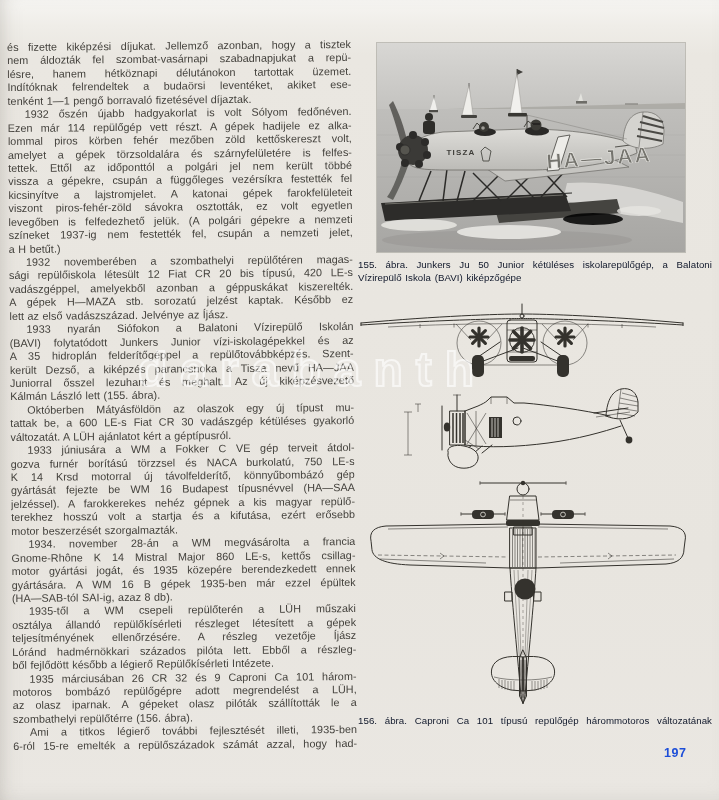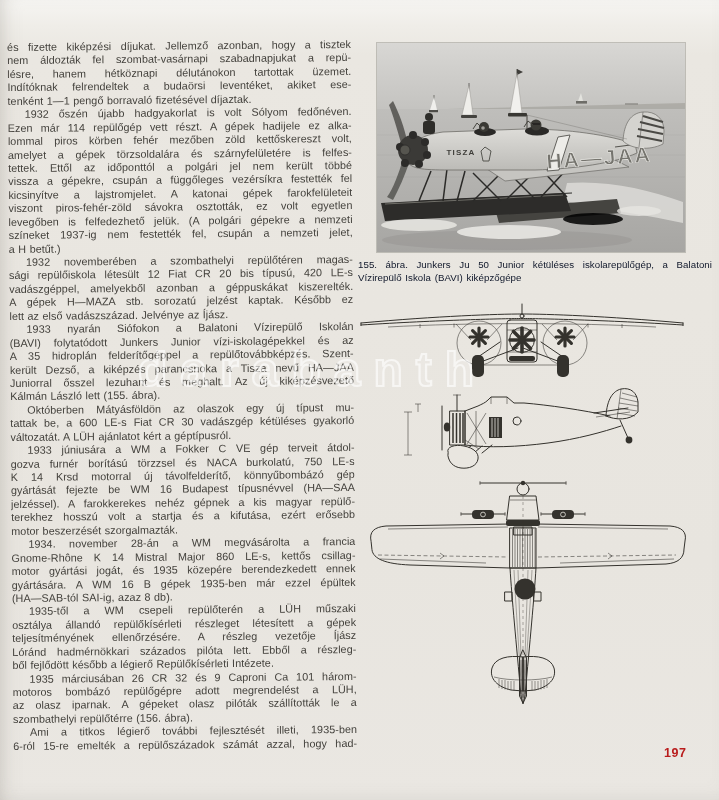--- a/index.html
+++ b/index.html
@@ -47,21 +47,21 @@
   .dwg .s{stroke:#34322d;fill:none;stroke-width:1;stroke-linecap:round;stroke-linejoin:round;}
   .dwg .t{stroke:#34322d;fill:none;stroke-width:.55;}
   .dwg .f{fill:#34322d;stroke:none;}
   .dwg .sp{stroke:#34322d;stroke-width:3.6;stroke-linecap:round;fill:none;}
   .dwg .sp2{stroke:#34322d;stroke-width:3.2;stroke-linecap:round;fill:none;}
   .dwg .w{fill:#e9e6e0;}
   .dwg .wh{stroke:#e9e6e0;stroke-width:.8;fill:none;}
   
   .pagenum{
     position:absolute;left:664px;top:746px;
-    font-size:12.5px;font-weight:bold;color:#b91c1c;letter-spacing:.5px;
+    font-size:12.5px;font-weight:bold;color:#1d4ed8;letter-spacing:.5px;
   }
   
   .watermark{
     position:absolute;left:138px;top:342px;z-index:9;pointer-events:none;
     font-size:48px;font-weight:700;letter-spacing:13px;
     color:rgba(255,255,255,.10);
     -webkit-text-stroke:2.2px rgba(255,255,255,.62);
   }
 </style>
 </head>
@@ -419,19 +419,20 @@
       <g stroke="#34322d" stroke-width=".5">
         <line x1="163" y1="360" x2="163" y2="394"></line>
           <line x1="165" y1="360" x2="165" y2="398"></line>
           <line x1="167" y1="360" x2="167" y2="394"></line>
       </g>
     </g>
   </svg>
 </div>
 
 <div class="caption" id="cap156">
+    <div class="line">156. ábra. Caproni Ca 101 típusú repülőgép hárommotoros változatának</div>
   </div>
 
 <div class="pagenum">197</div>
 
 <div class="watermark">darabanth</div>
 
 <div class="scan-vignette"></div>
 
 </body></html>

